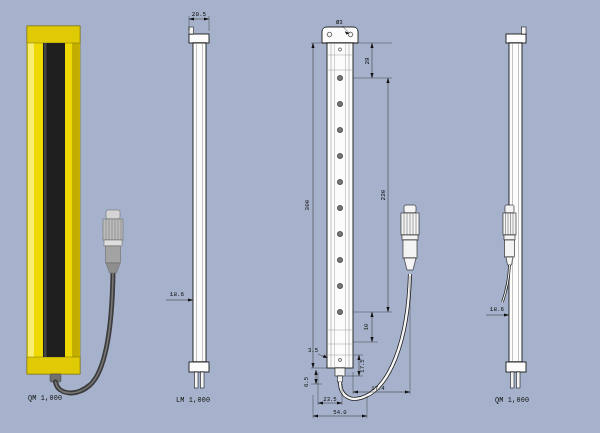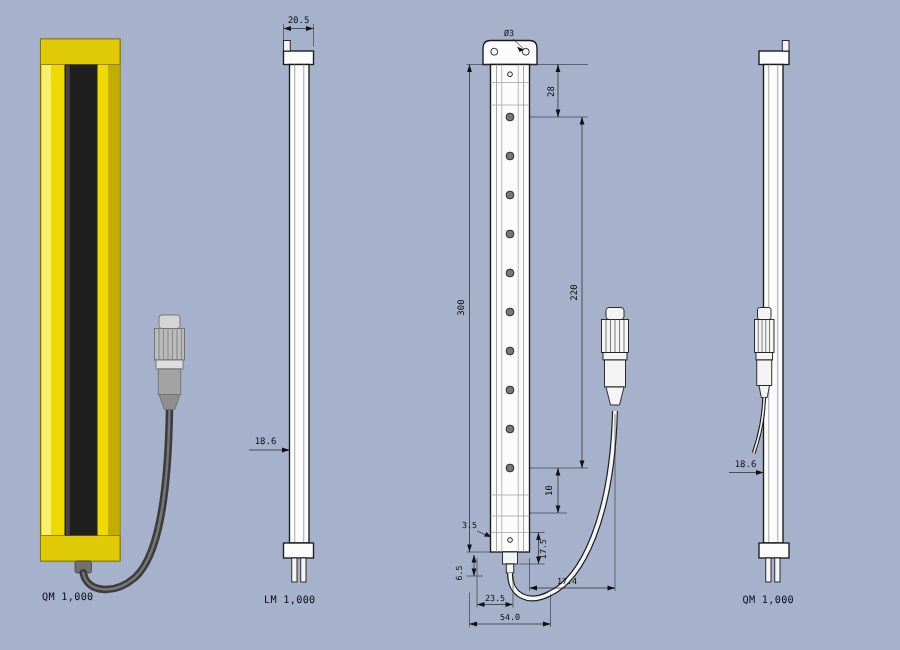--- a/index.html
+++ b/index.html
@@ -1,17 +1,17 @@
 <!DOCTYPE html>
 <html><head>
 <meta charset="utf-8">
 <style>
   html,body{margin:0;padding:0;}
   body{width:600px;height:433px;overflow:hidden;background:#a6b2cb;font-family:"DejaVu Sans Mono","Liberation Mono",monospace;}
-  #canvas{width:600px;height:304px;position:relative;}
+  #canvas{width:600px;height:304px;position:relative;font-family:Liberation Mono, monospace;}
   svg{display:block;}
   text{fill:#0c0c0c;}
   .dim{font-size:6px;}
   .dim-sm{font-size:5.6px;}
   .scale-label{font-size:6.8px;letter-spacing:.2px;}
   .outline{fill:#fcfcfc;stroke:#1a1a1a;stroke-width:0.9;}
   .outline-sm{fill:#f4f4f4;stroke:#1a1a1a;stroke-width:0.6;}
   .inner{stroke:#8a8a8a;stroke-width:0.5;fill:none;}
   .faint{stroke:#9a9a9a;stroke-width:0.45;fill:none;}
   .ext{stroke:#2b2b2b;stroke-width:0.4;fill:none;}

